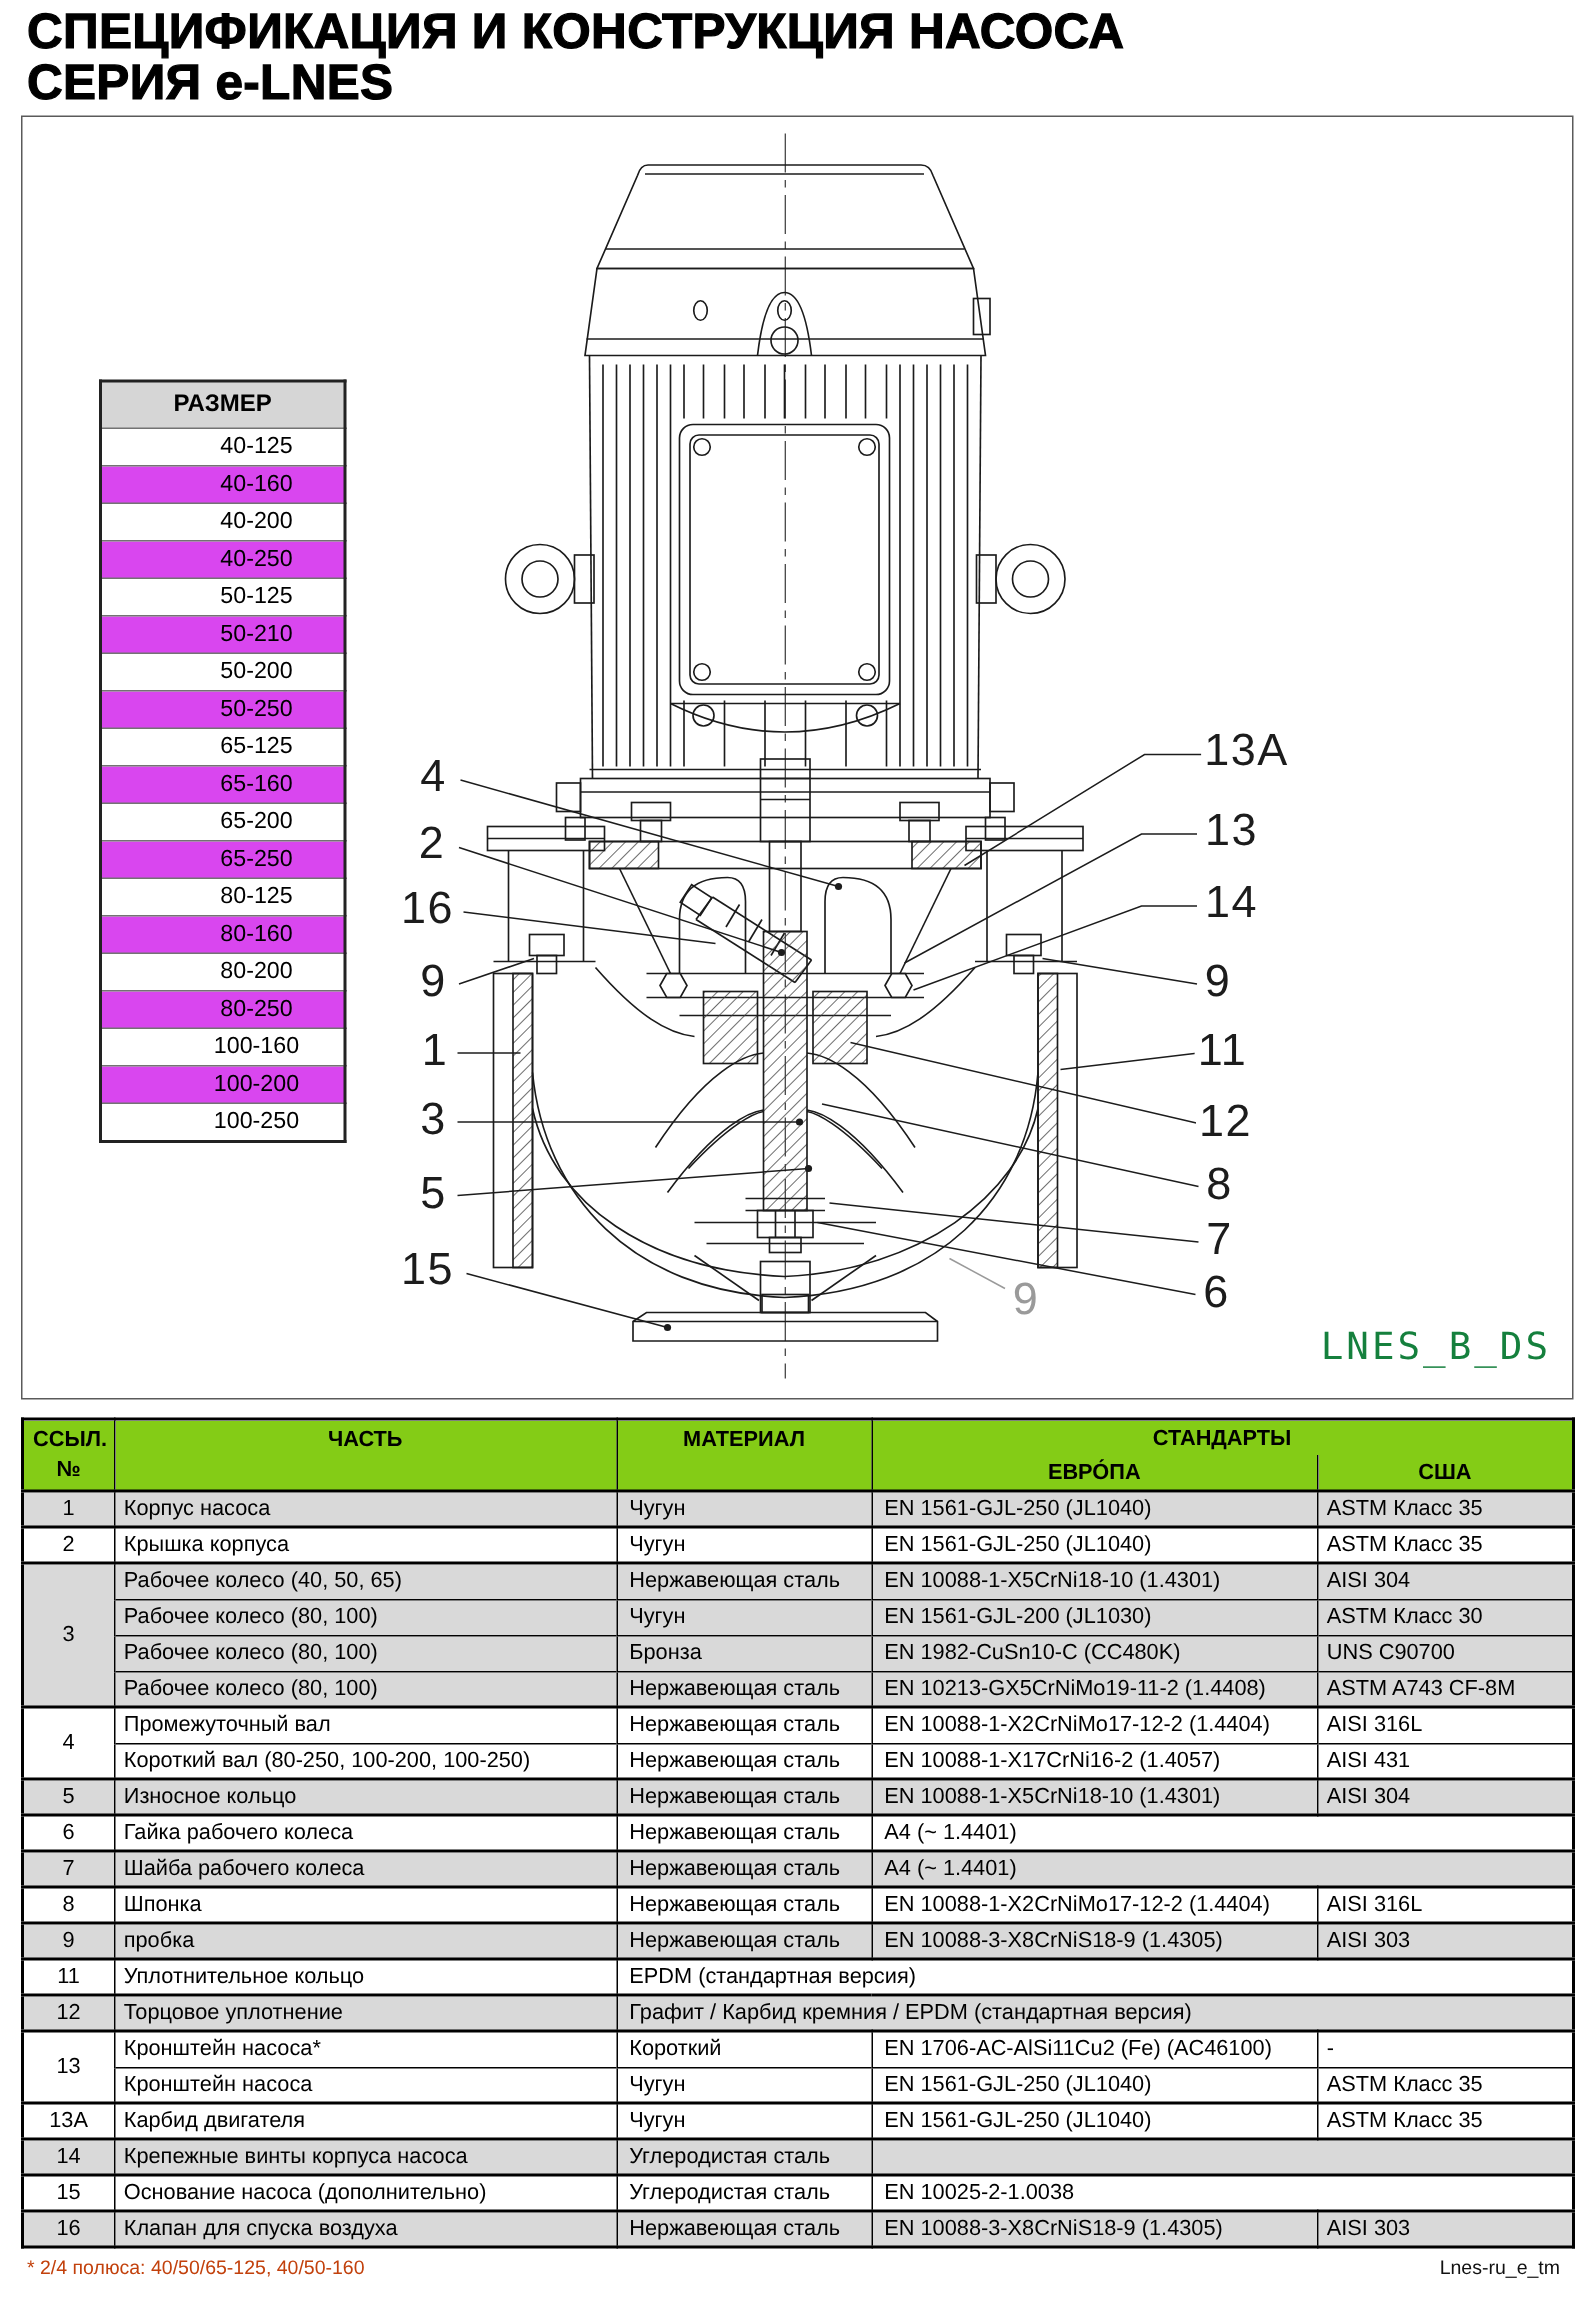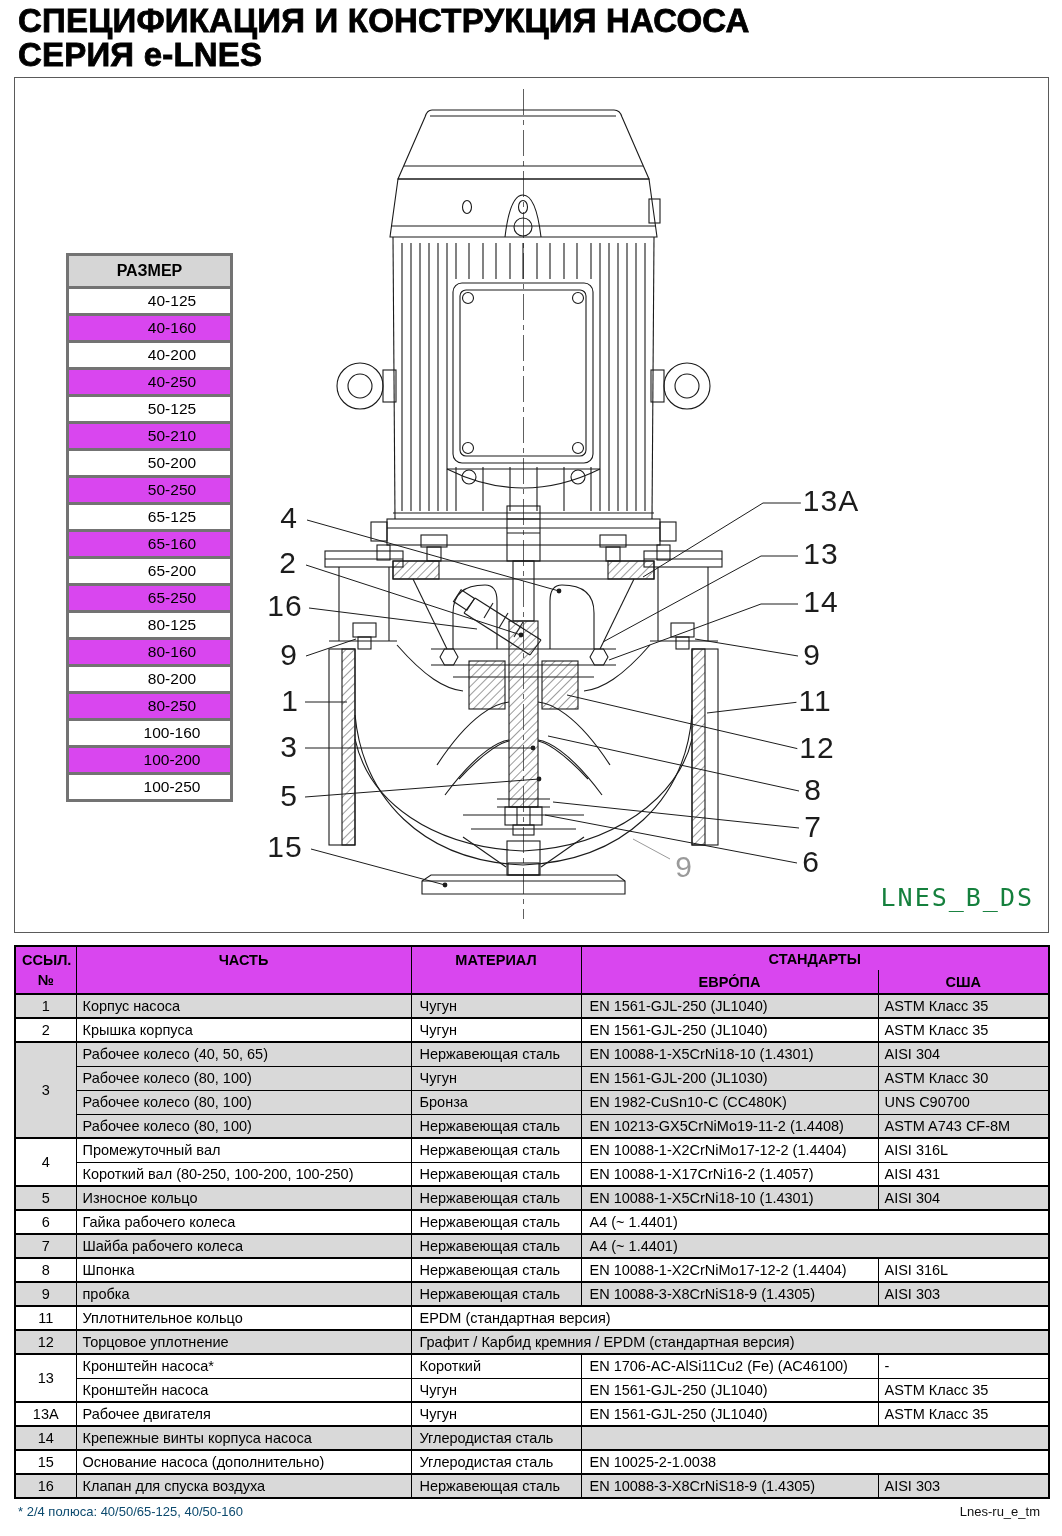--- a/index.html
+++ b/index.html
@@ -18,44 +18,44 @@
            font-family:"Liberation Sans",sans-serif;font-weight:300;letter-spacing:1px;background:#fff;padding:0 2px;line-height:1;}
   .callout.gray{color:#9a9a9a;background:transparent;}
   .leader{fill:none;stroke:#1c1c1c;stroke-width:1;}
   .leader.gray{stroke:#9a9a9a;}
   .leaderdot{fill:#1c1c1c;stroke:none;}
   .drawing-label{position:absolute;right:14px;bottom:20px;font-family:"DejaVu Sans Mono",monospace;
                  font-size:25px;letter-spacing:2px;color:#15803d;}
 
   
   .size-table{position:absolute;left:51px;top:175px;border-collapse:collapse;border:2px solid #222;}
-  .size-table th,.size-table td{border:3px solid #737373;width:116px;text-align:center;padding:0;
+  .size-table th,.size-table td{border:1px solid #737373;width:116px;text-align:center;padding:0;
                 font-family:"Liberation Sans",sans-serif;}
   .size-table th{height:30px;background:#d6d6d6;font-size:16px;font-weight:bold;}
   .size-table td{height:24px;font-size:15.5px;background:#fff;padding-left:45px;}
   .size-table tr.alt td{background:#d946ef;}
 
   
   .parts-table{position:absolute;left:14px;top:945px;width:1034px;border-collapse:collapse;
                table-layout:fixed;border:2px solid #000;font-size:14.5px;}
   .parts-table th,.parts-table td{box-sizing:border-box;line-height:20px;padding:1px 6px;
                white-space:nowrap;overflow:hidden;}
   .parts-table thead{border-bottom:2px solid #000;}
-  .parts-table thead th{height:24px;font-weight:bold;text-align:center;background:#d946ef;font-size:14.5px;}
+  .parts-table thead th{height:24px;font-weight:bold;text-align:center;background:#84cc16;font-size:14.5px;}
   .parts-table thead th.bl{border-left:1px solid #000;}
   .parts-table thead th.v-top{vertical-align:top;padding-top:3px;}
   .parts-table td{height:24px;border-left:1px solid #000;background:#fff;}
   .parts-table td.c-ref{border-left:none;text-align:center;}
   .parts-table tbody{border-top:2px solid #000;}
   .parts-table tbody tr+tr td{border-top:1px solid #000;}
   .parts-table tbody.shaded td{background:#d9d9d9;}
   .parts-table td.c-eur,.parts-table td.c-mat{padding-left:8px;}
 
   
-  .footnote{position:absolute;left:18px;top:1504px;font-size:13px;color:#0c4a6e;}
+  .footnote{position:absolute;left:18px;top:1504px;font-size:13px;color:#c2410c;}
   .doc-code{position:absolute;right:22px;top:1504px;font-size:13px;color:#111;}
 </style>
 </head>
 <body>
 
 <div class="page">
 
   <div class="title">
     <div>СПЕЦИФИКАЦИЯ И КОНСТРУКЦИЯ НАСОСА</div>
     <div>СЕРИЯ e-LNES</div>
@@ -499,21 +499,21 @@
         <tr>
           <td class="c-part">Кронштейн насоса</td>
           <td class="c-mat">Чугун</td>
           <td class="c-eur">EN 1561-GJL-250 (JL1040)</td>
           <td class="c-usa">ASTM Класс 35</td>
         </tr>
       </tbody>
       <tbody class="group">
         <tr>
           <td class="c-ref" rowspan="1">13A</td>
-          <td class="c-part">Рабочее двигателя</td>
+          <td class="c-part">Карбид двигателя</td>
           <td class="c-mat">Чугун</td>
           <td class="c-eur">EN 1561-GJL-250 (JL1040)</td>
           <td class="c-usa">ASTM Класс 35</td>
         </tr>
       </tbody>
       <tbody class="group shaded">
         <tr>
           <td class="c-ref" rowspan="1">14</td>
           <td class="c-part">Крепежные винты корпуса насоса</td>
           <td class="c-mat">Углеродистая сталь</td>

